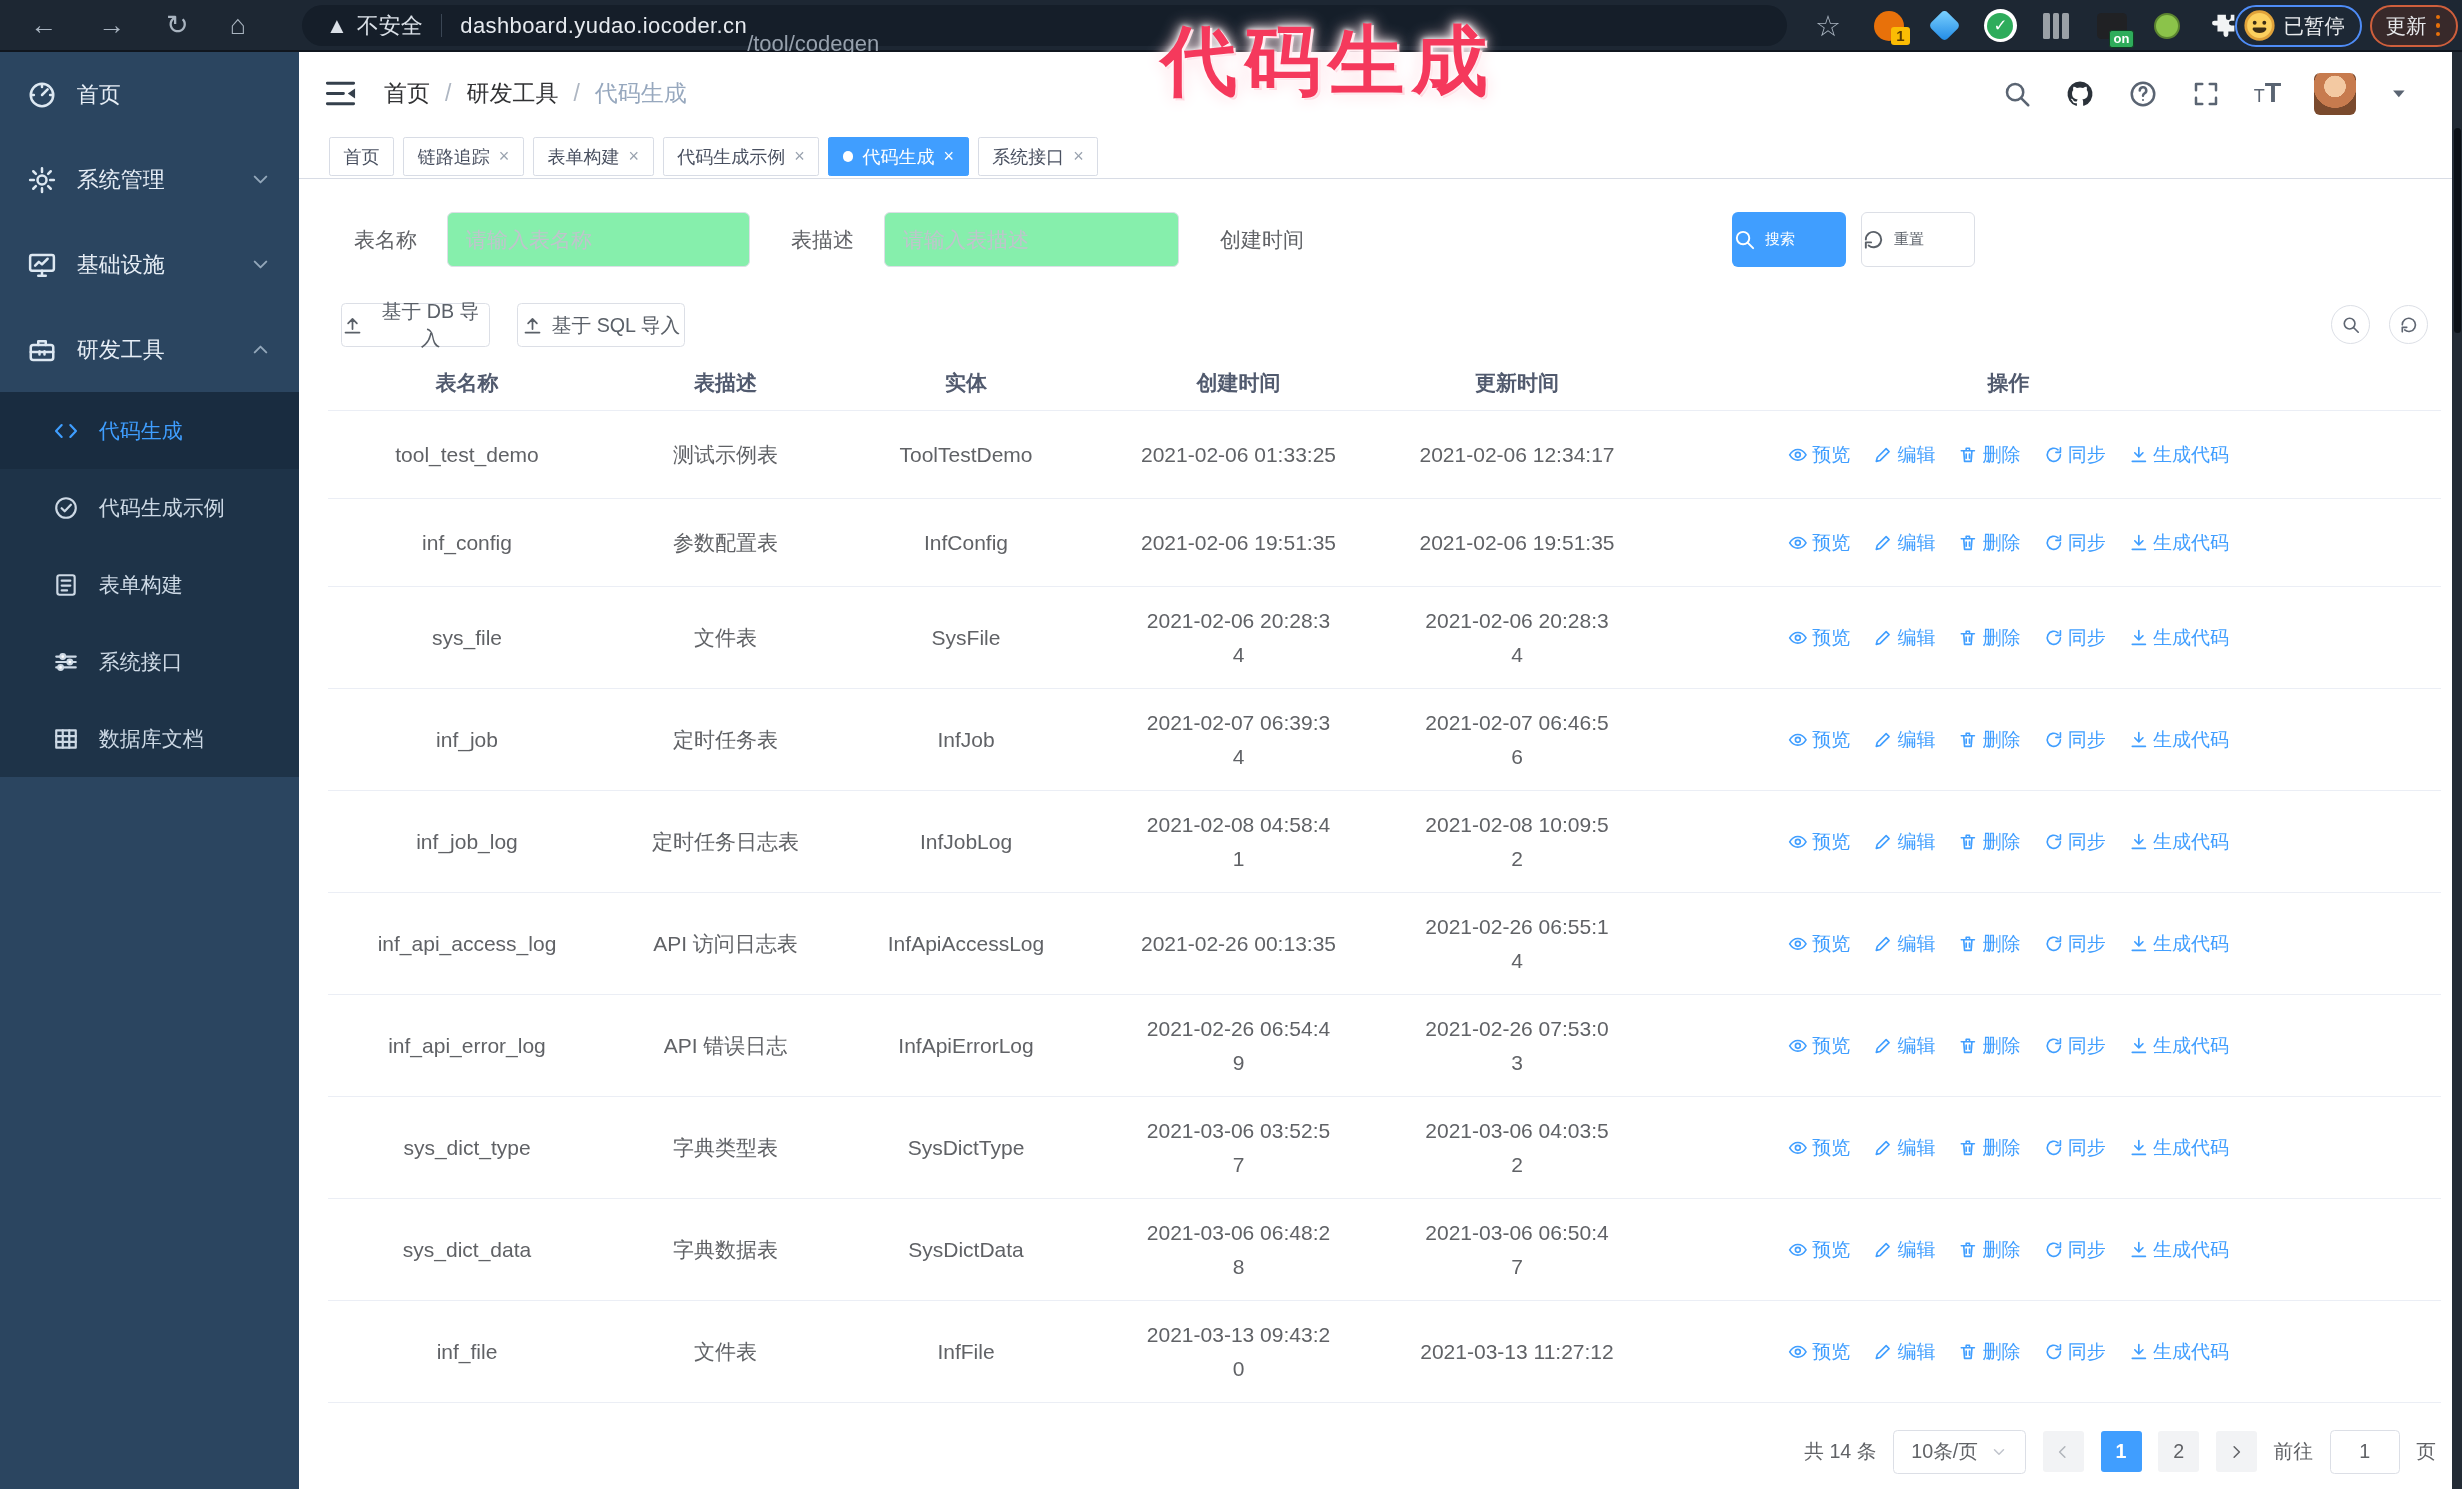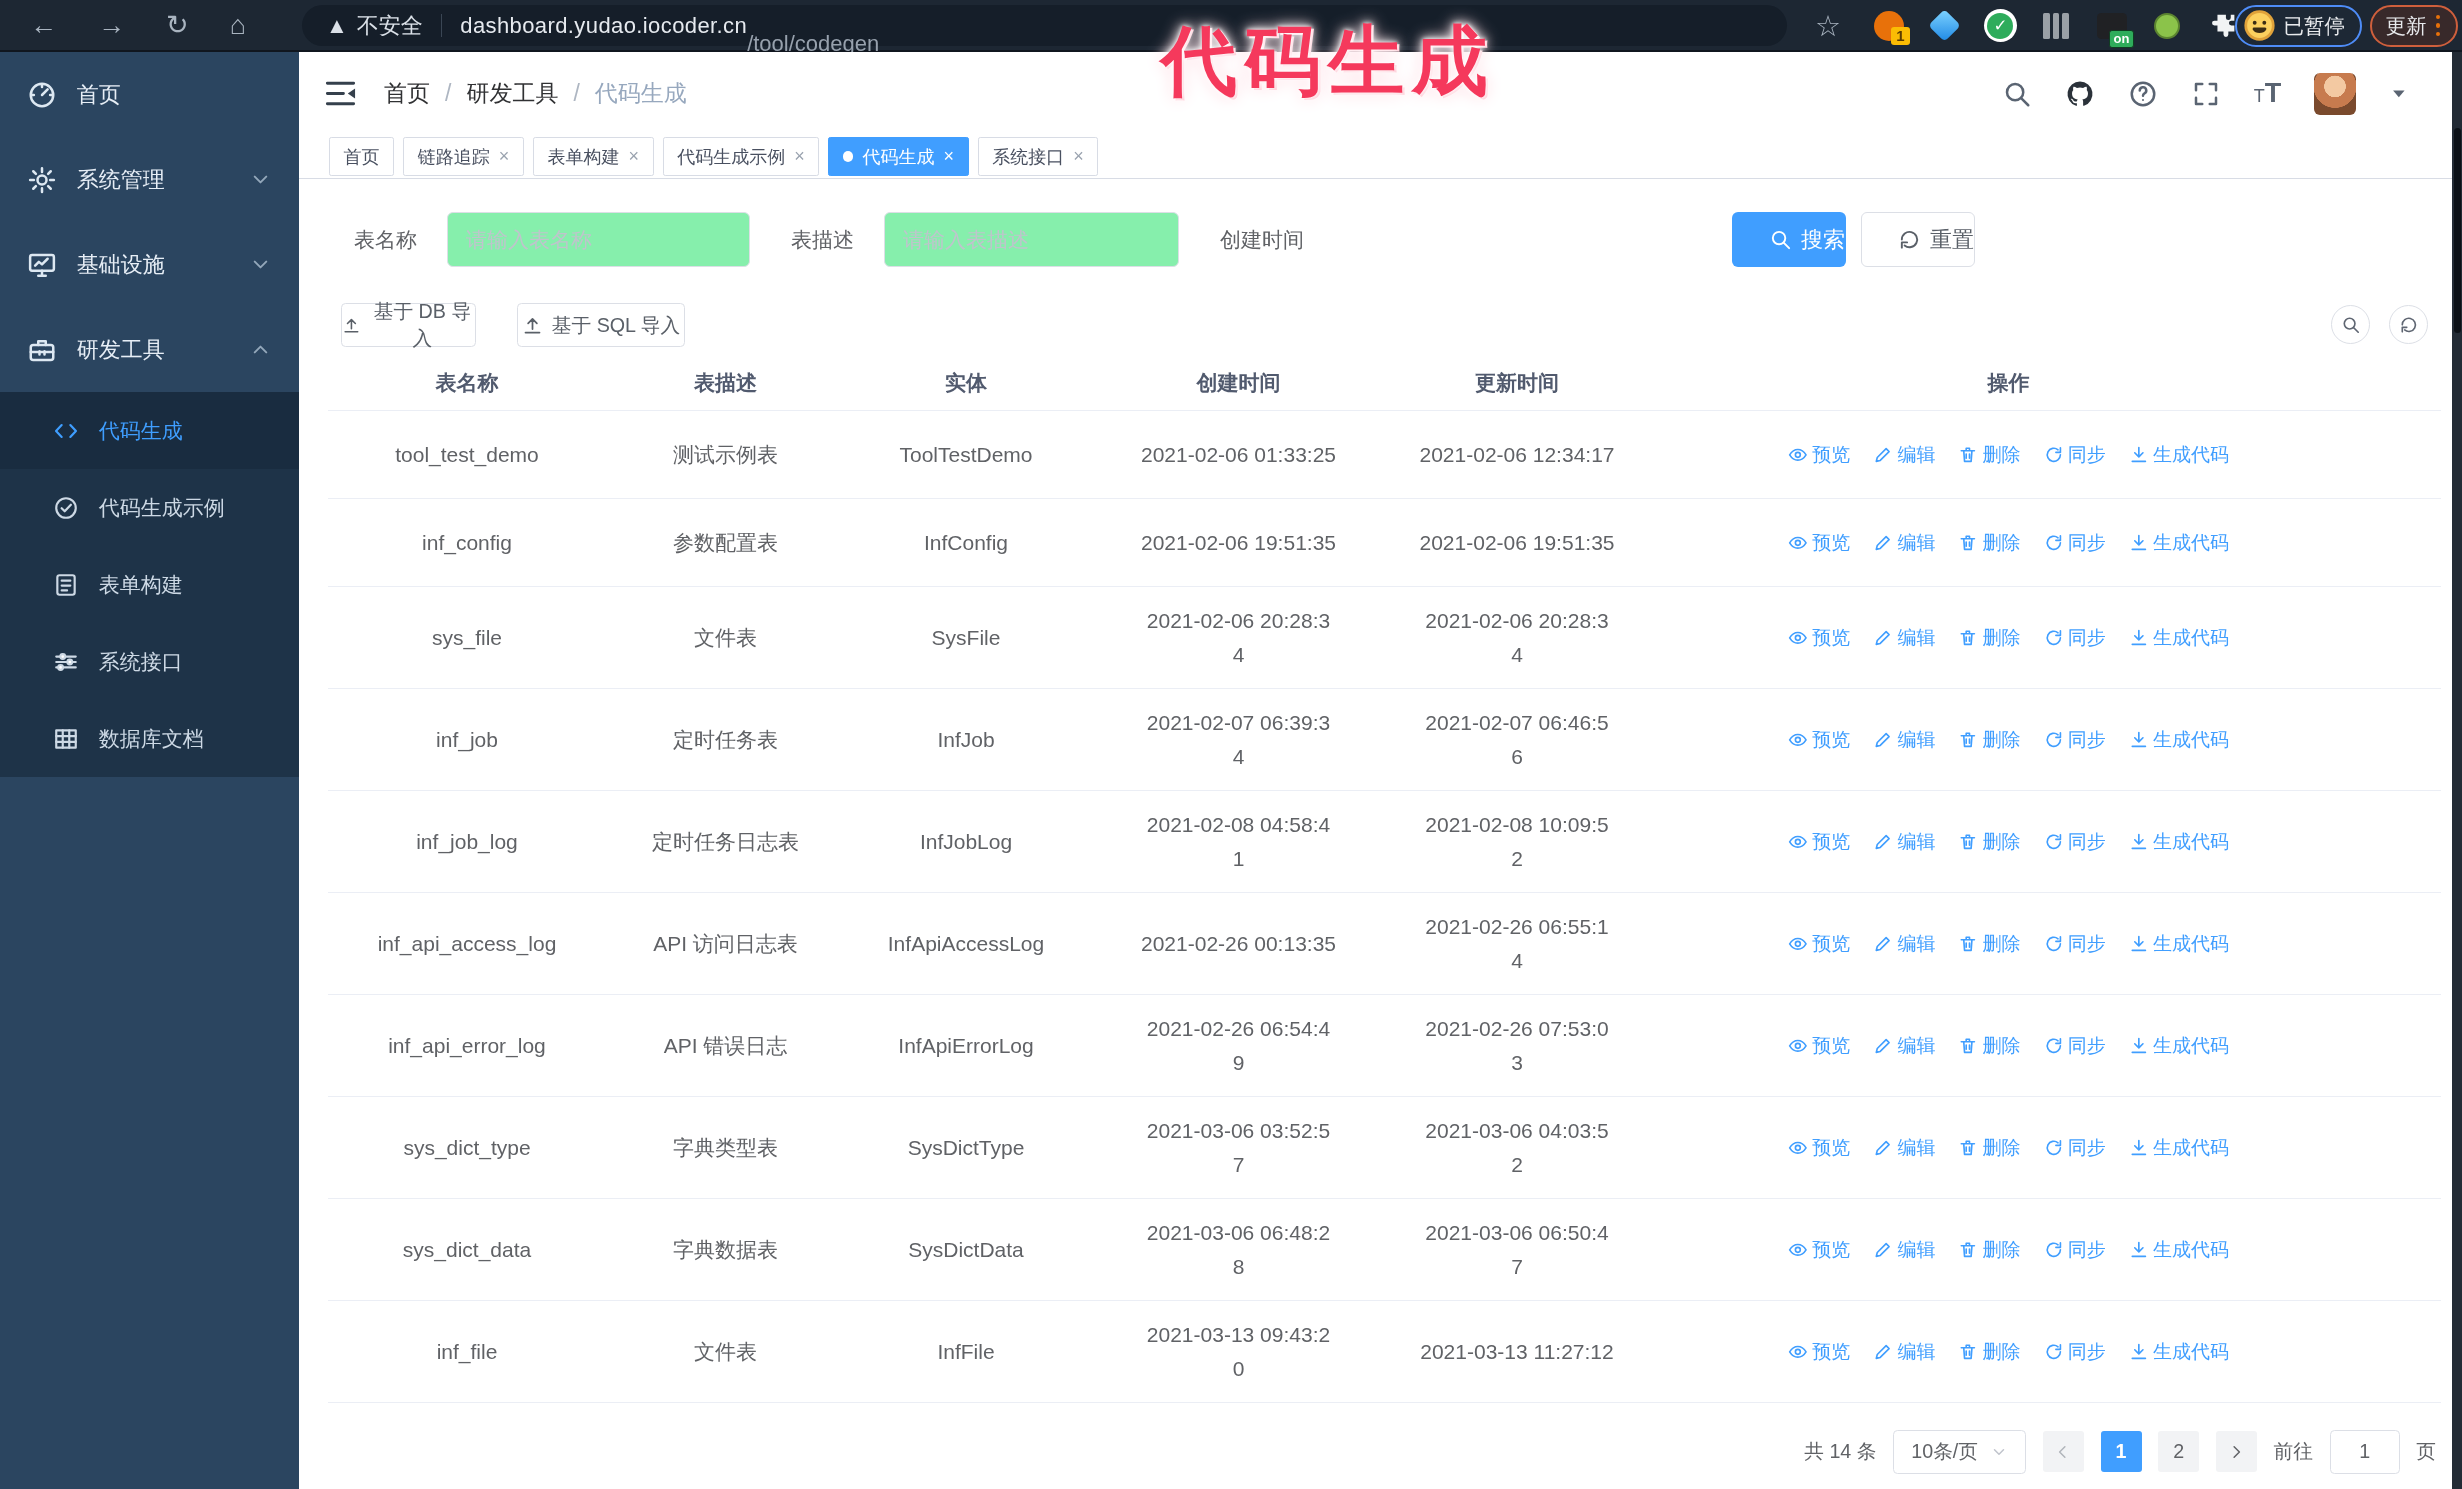--- a/index.html
+++ b/index.html
@@ -79,21 +79,21 @@
 
   
   .content { position:absolute; left:299px; top:179px; width:2163px; height:1311px; background:#fff; }
   .f-label { position:absolute; font-size:21px; color:#606266; top:33px; height:55px; line-height:55px; }
   .f-input { position:absolute; top:33px; height:55px; border:1.5px solid #dcdfe6; border-radius:6px; font-size:21px; color:#606266; padding:0 18px; outline:none; background:#86efac; font-family:inherit; }
   .f-input::placeholder { color:#bfc4cc; }
   .date-input { position:absolute; top:33px; height:55px; border:1.5px solid #dcdfe6; border-radius:6px; display:flex; align-items:center; padding:0 15px; gap:13.6px; }
   .date-ph { color:#bfc4cc; font-size:21px; flex:1; text-align:center; }
   .date-sep { color:#9aa0a8; font-size:19.7px; }
   .cal-ic { width:26px; height:26px; color:#c0c4cc; flex:0 0 auto; }
-  .btn { position:absolute; top:33px; height:55px; border-radius:6px; font-size:22px; display:flex; align-items:center; justify-content:flex-end; gap:9px; cursor:pointer; border:1.5px solid transparent; }
+  .btn { position:absolute; top:33px; height:55px; border-radius:6px; font-size:15px; display:flex; align-items:center; justify-content:flex-start; gap:9px; cursor:pointer; border:1.5px solid transparent; }
   .btn .bi { width:23px; height:23px; }
   .btn-primary { background:#409eff; color:#fff; }
   .btn-plain { background:#fff; border-color:#dcdfe6; color:#5a6068; }
   .btn-sm { position:absolute; top:124px; height:44px; border:1.5px solid #dcdfe6; border-radius:4.5px; background:#fff; color:#5a6068; font-size:19.7px; display:flex; align-items:center; justify-content:center; gap:9px; cursor:pointer; }
   .btn-sm .bi { width:21px; height:21px; color:#5a6068; }
   .circ { position:absolute; top:126px; width:39px; height:39px; border-radius:50%; border:1.5px solid #dcdfe6; background:#fff; color:#5f6672; display:flex; align-items:center; justify-content:center; cursor:pointer; }
   .circ .bi { width:19.7px; height:19.7px; }
 
   
   .tbl { position:absolute; left:29px; top:177px; width:2113px; }
@@ -453,21 +453,21 @@
         </svg>
       <span>搜索</span>
     </button>
     <button class="btn btn-plain" style="left:1562px;width:114px">
       <svg class="ic bi" viewBox="0 0 30 30" width="23" height="23">
           <use href="#i-refresh"></use>
         </svg>
       <span>重置</span>
     </button>
 
-    <button class="btn-sm" style="left:42px;width:135px">
+    <button class="btn-sm" style="left:42px;width:149px">
       <svg class="ic bi" viewBox="0 0 28 28" width="21" height="21">
           <use href="#i-up"></use>
         </svg>
       <span>基于 DB 导入</span>
     </button>
     <button class="btn-sm" style="left:218px;width:168px">
       <svg class="ic bi" viewBox="0 0 28 28" width="21" height="21">
           <use href="#i-up"></use>
         </svg>
       <span>基于 SQL 导入</span>

